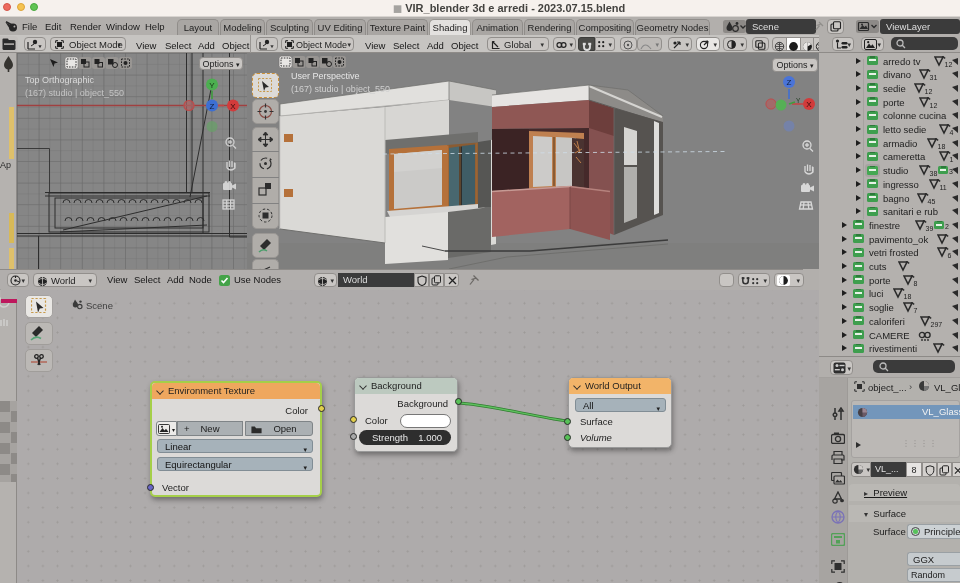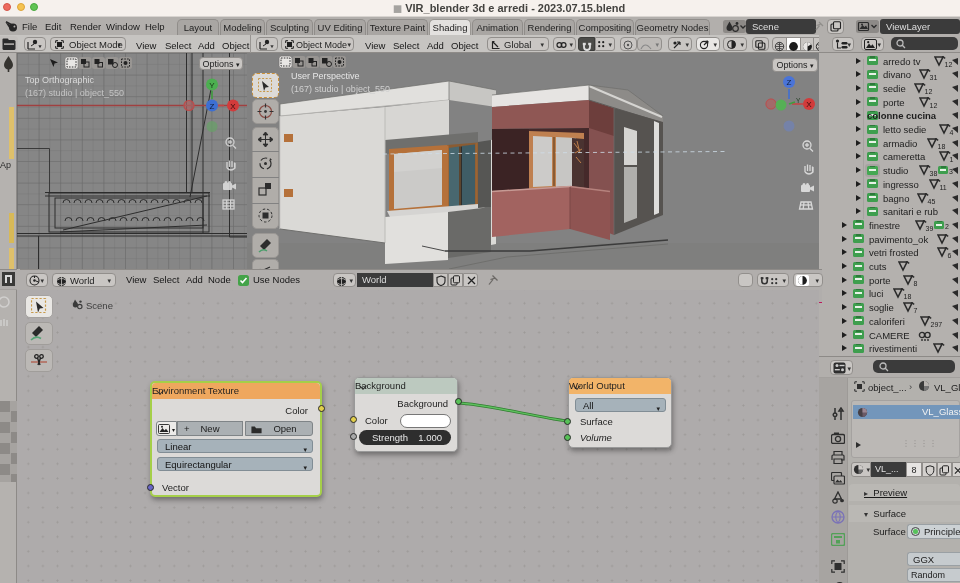--- a/index.html
+++ b/index.html
@@ -17,35 +17,35 @@
 .hmenu{position:absolute;top:5px;font-size:9.5px;color:#161616;}
 #toolrow{left:0;top:35px;width:960px;height:18px;background:#c6c4c1;border-bottom:1px solid #8e8b88;}
 .vline{position:absolute;top:0;width:1px;height:18px;background:#989592;}
 .carr{font-size:7px;color:#333;}
 
 #leftcol{left:0;top:53px;width:17px;height:530px;background:#b5b2af;border-right:1px solid #8d8a87;}
 #topview{left:17px;top:53px;width:230px;height:216px;background:#868686;}
 #mainview{left:247px;top:53px;width:572px;height:216px;background:#828282;}
 #vgap{left:819px;top:53px;width:11px;height:216px;background:#b2afac;}
 #outliner{left:819px;top:35px;width:141px;height:321px;background:#b4b1ae;font-size:9.5px;color:#1d1d1d;}
-#shaderheader{left:20px;top:269px;width:802px;height:34px;background:#b1aeac;border-bottom:1px solid #be185d;border-top:1px solid #8d8a87;font-size:9.5px;color:#161616;}
+#shaderheader{left:1px;top:269px;width:802px;height:34px;background:#b1aeac;border-bottom:4px solid #be185d;border-top:1px solid #8d8a87;font-size:9.5px;color:#161616;}
 #shader{left:17px;top:290px;width:802px;height:293px;background:#aeabab;background-image:radial-gradient(circle,#9d9a98 0.9px,transparent 1.1px);background-size:14.6px 14.6px;background-position:4px 6px;}
 #props{left:819px;top:356px;width:141px;height:285px;background:#b3b1ad;border-top:1px solid #8d8a87;font-size:9.5px;color:#1d1d1d;}
 
 .orow{position:absolute;left:0;width:141px;height:13px;}
 .tri{position:absolute;width:0;height:0;border-left:5px solid #1e1e1e;border-top:3.5px solid transparent;border-bottom:3.5px solid transparent;top:3px;}
 .cicon{position:absolute;top:1.5px;width:11px;height:9px;background:#3e9e4e;border-radius:1.5px;}
 .cicon:before{content:"";position:absolute;left:2px;top:3px;right:2px;height:2px;background:#e8f2e8;}
 .cicon:after{content:"";position:absolute;left:3px;top:0px;width:5px;height:1.5px;background:#2c7a3a;}
 .oname{position:absolute;top:1px;font-size:9.5px;color:#1d1d1d;}
 .redge{position:absolute;width:0;height:0;border-right:6px solid #2a2a2a;border-top:2px solid transparent;border-bottom:5px solid transparent;top:3px;left:133px;}
 
 .node{position:absolute;background:#dcdad8;border-radius:5px;box-shadow:1px 3px 5px rgba(40,40,40,0.45);font-size:9.5px;color:#1c1c1c;border:1px solid #999;}
 .node.sel{border:2px solid #a5cf49;}
-.nhead{height:16px;border-radius:4px 4px 0 0;line-height:16px;padding-left:0;font-size:9.5px;color:#1f1f1f;position:relative;}
+.nhead{height:16px;border-radius:4px 4px 0 0;line-height:16px;padding-left:16px;font-size:9.5px;color:#1f1f1f;position:relative;}
 .nhead:before{content:"";position:absolute;left:5px;top:4.5px;width:5px;height:5px;border-left:1.6px solid #2b2b2b;border-bottom:1.6px solid #2b2b2b;transform:rotate(-45deg) scale(0.9);}
 .ndrop{position:absolute;background:#a6b2ba;border:1px solid #818d95;border-radius:3px;height:14px;line-height:13px;padding-left:7px;font-size:9.5px;color:#131313;}
 .nlabel{position:absolute;font-size:9.5px;color:#1c1c1c;}
 .sock{position:absolute;width:7px;height:7px;border-radius:50%;border:1px solid #2a2a2a;}
 .caret{position:absolute;right:5px;top:3px;font-size:7px;color:#222;}
 .panelhead{position:absolute;left:1px;width:140px;height:17px;background:#bab8b4;font-size:9.5px;color:#1a1a1a;line-height:17px;}
 </style></head>
 <body>
 <div id="stage">
 
@@ -556,21 +556,21 @@
         <svg style="position:absolute;left:100px;top:1px;" width="26" height="12" viewBox="0 0 26 12">
           <path d="M1 1 h8 l-4 8z" fill="none" stroke="#2b2b2b" stroke-width="1.6"></path>
           <path d="M8.2 0.4 l3 2" stroke="#2b2b2b" stroke-width="1.4"></path>
           <text x="10.5" y="11" font-size="7" fill="#222" font-family="Liberation Sans">12</text>
         </svg>
         <span class="redge"></span>
       </div>
 <div class="orow" style="top:74.3px;">
         <span class="tri" style="left:37px;"></span>
         <span class="cicon" style="left:48px;"></span>
-        <span class="oname" style="left:48px;font-weight:bold;">colonne cucina</span>
+        <span class="oname" style="left:64px;">colonne cucina</span>
         <span class="redge"></span>
       </div>
 <div class="orow" style="top:88.0px;">
         <span class="tri" style="left:37px;"></span>
         <span class="cicon" style="left:48px;"></span>
         <span class="oname" style="left:64px;">letto sedie</span>
         <svg style="position:absolute;left:120px;top:1px;" width="26" height="12" viewBox="0 0 26 12">
           <path d="M1 1 h8 l-4 8z" fill="none" stroke="#2b2b2b" stroke-width="1.6"></path>
           <path d="M8.2 0.4 l3 2" stroke="#2b2b2b" stroke-width="1.4"></path>
           <text x="10.5" y="11" font-size="7" fill="#222" font-family="Liberation Sans">4</text>

